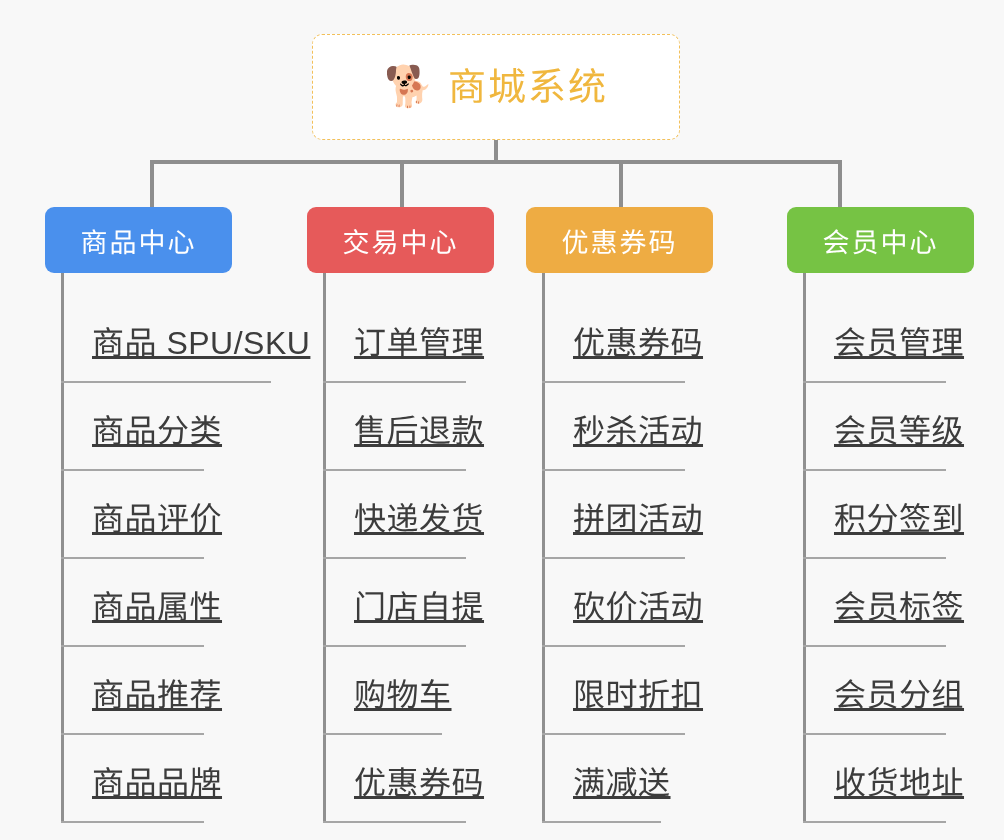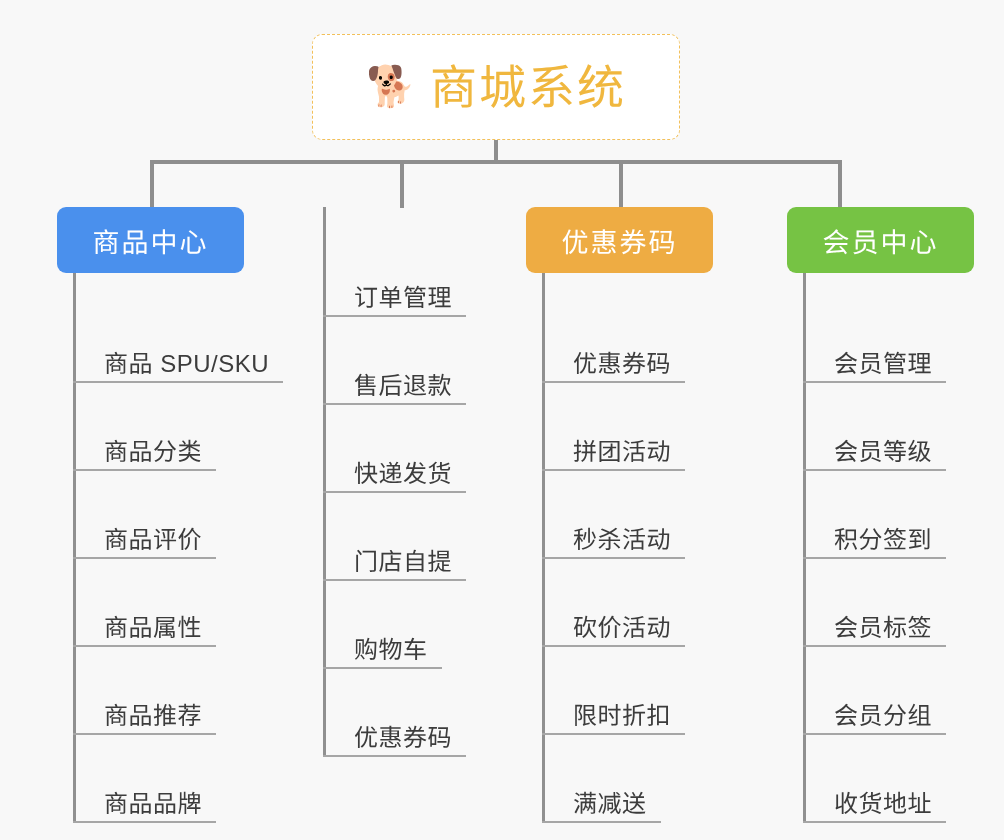--- a/index.html
+++ b/index.html
@@ -41,21 +41,21 @@
     gap: 14px;
   }
   .root-emoji {
     font-size: 40px;
     line-height: 1;
     display: block;
     margin-top: -2px;
     filter: saturate(1.05);
   }
   .root-title {
-    font-size: 47px;
+    font-size: 38px;
     color: #f0b73e;
     letter-spacing: 2px;
     line-height: 1;
     white-space: nowrap;
   }
 
   
   .conn {
     position: absolute;
     background: #8e8e8e;
@@ -118,25 +118,26 @@
   .leaf-underline {
     position: absolute;
     left: 16px;
     bottom: 0;
     height: 2px;
     background: #a6a6a6;
   }
   .leaf-label {
     position: relative;
     margin-left: 47px;
-    padding-bottom: 4px;
-    font-size: 24px;
+    padding-bottom: 20px;
+    font-size: 32px;
     color: #3c3c3c;
     white-space: nowrap;
     letter-spacing: 0.5px;
+    text-decoration: underline;
   }
 </style>
 </head>
 <body>
 
 <div id="canvas">
 
   <div class="root-node">
     <span class="root-emoji">🐕</span>
     <span class="root-title">商城系统</span>
@@ -145,21 +146,21 @@
   <div class="conn conn-stem"></div>
   <div class="conn conn-bus"></div>
   <div id="drops">
       <div class="conn conn-drop" style="left: 150px;"></div>
       <div class="conn conn-drop" style="left: 400px;"></div>
       <div class="conn conn-drop" style="left: 619px;"></div>
       <div class="conn conn-drop" style="left: 838px;"></div>
     </div>
 
   <div id="columns">
-      <div class="column" style="left: 57px; width: 187px;">
+      <div class="column" style="left: 45px; width: 187px;">
         <div class="cat-header" style="background: rgb(74, 144, 237); width: 187px;">
           <span>商品中心</span>
         </div>
         <div class="leaf-stack">
           <div class="leaf-trunk" style="height: 550px;"></div>
           <div class="leaf">
             <div class="leaf-underline" style="width: 210px;"></div>
             <span class="leaf-label">商品 SPU/SKU</span>
           </div>
           <div class="leaf">
@@ -178,20 +179,23 @@
             <div class="leaf-underline" style="width: 143px;"></div>
             <span class="leaf-label">商品推荐</span>
           </div>
           <div class="leaf">
             <div class="leaf-underline" style="width: 143px;"></div>
             <span class="leaf-label">商品品牌</span>
           </div>
         </div>
       </div>
       <div class="column" style="left: 307px; width: 187px;">
+        <div class="cat-header" style="background: rgb(230, 90, 90); width: 187px;">
+          <span>交易中心</span>
+        </div>
         <div class="leaf-stack">
           <div class="leaf-trunk" style="height: 550px;"></div>
           <div class="leaf">
             <div class="leaf-underline" style="width: 143px;"></div>
             <span class="leaf-label">订单管理</span>
           </div>
           <div class="leaf">
             <div class="leaf-underline" style="width: 143px;"></div>
             <span class="leaf-label">售后退款</span>
           </div>
@@ -218,25 +222,25 @@
           <span>优惠券码</span>
         </div>
         <div class="leaf-stack">
           <div class="leaf-trunk" style="height: 550px;"></div>
           <div class="leaf">
             <div class="leaf-underline" style="width: 143px;"></div>
             <span class="leaf-label">优惠券码</span>
           </div>
           <div class="leaf">
             <div class="leaf-underline" style="width: 143px;"></div>
+            <span class="leaf-label">秒杀活动</span>
+          </div>
+          <div class="leaf">
+            <div class="leaf-underline" style="width: 143px;"></div>
             <span class="leaf-label">拼团活动</span>
-          </div>
-          <div class="leaf">
-            <div class="leaf-underline" style="width: 143px;"></div>
-            <span class="leaf-label">秒杀活动</span>
           </div>
           <div class="leaf">
             <div class="leaf-underline" style="width: 143px;"></div>
             <span class="leaf-label">砍价活动</span>
           </div>
           <div class="leaf">
             <div class="leaf-underline" style="width: 143px;"></div>
             <span class="leaf-label">限时折扣</span>
           </div>
           <div class="leaf">

